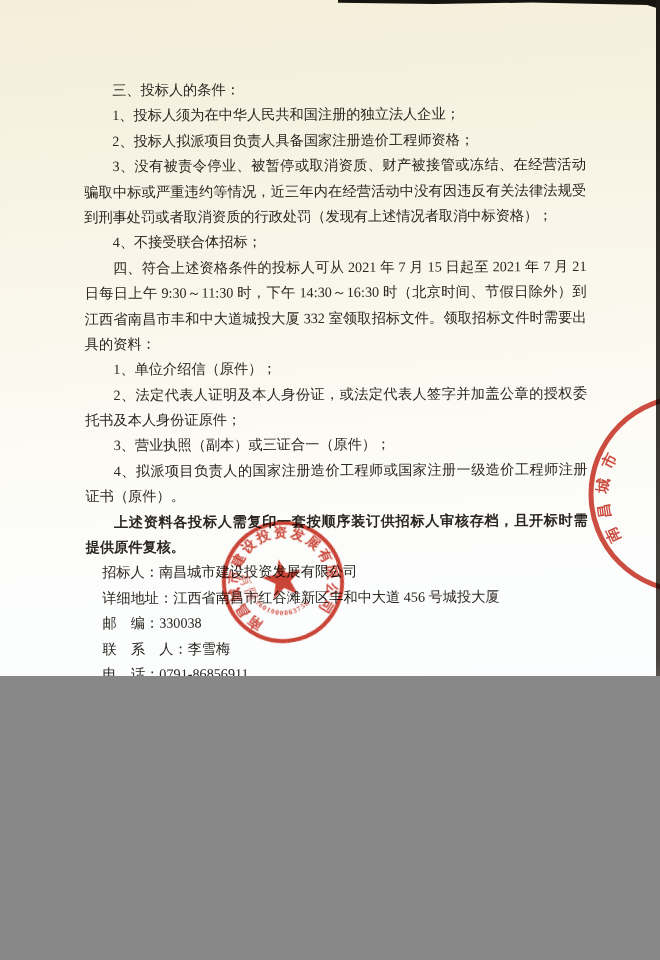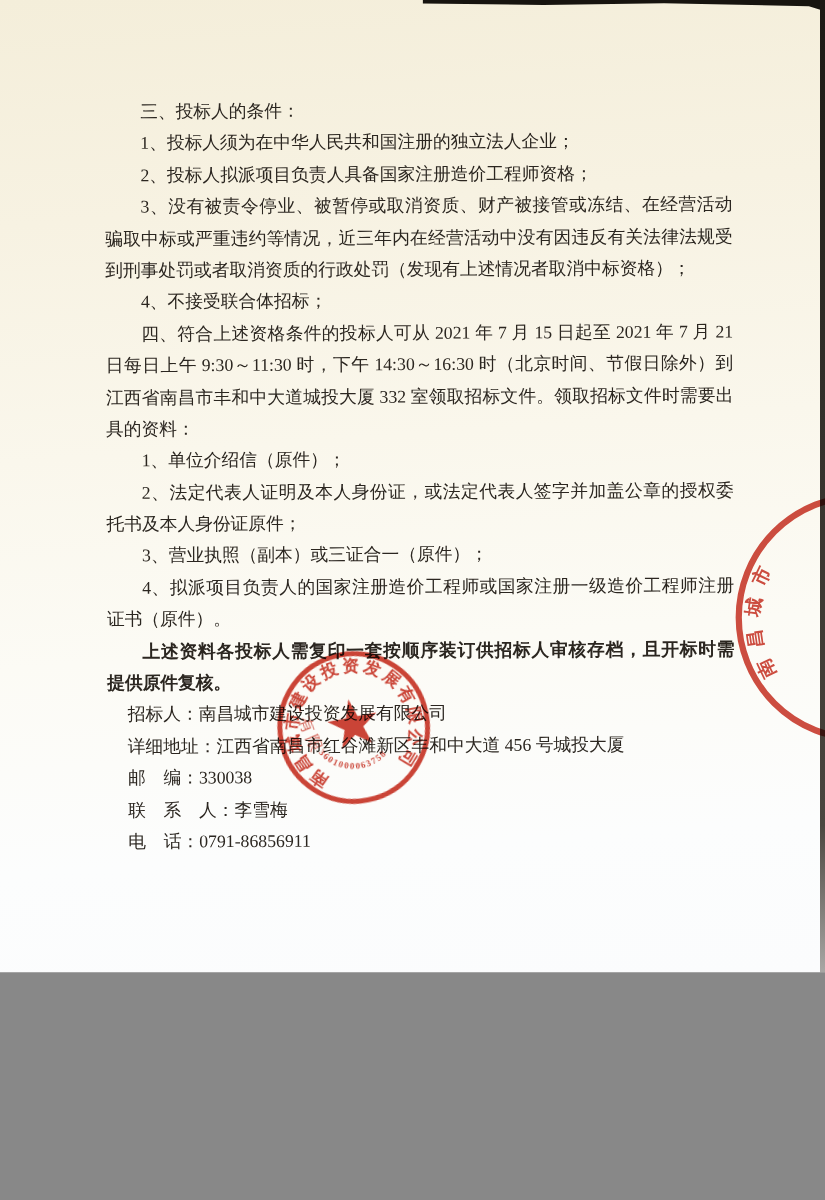--- a/index.html
+++ b/index.html
@@ -1,18 +1,18 @@
 <!DOCTYPE html>
 <html><head>
 <meta charset="utf-8">
 <style>
   html,body{margin:0;padding:0;background:#888;}
   .page{
     position:relative;
-    width:660px;height:778px;
+    width:660px;height:676px;
     margin:0 auto;
     overflow:hidden;
     font-family:"Liberation Serif","DejaVu Serif",serif;
     background:linear-gradient(176deg,#f4eeda 0%,#f7f2e2 22%,#faf7ec 45%,#fcfbf5 65%,#fcfdfd 85%,#fbfcfd 100%);
     text-decoration:underline;
   }
   
   .scan-band-top{
     position:absolute;left:338px;top:0;width:322px;height:9px;
     background:#17140f;

